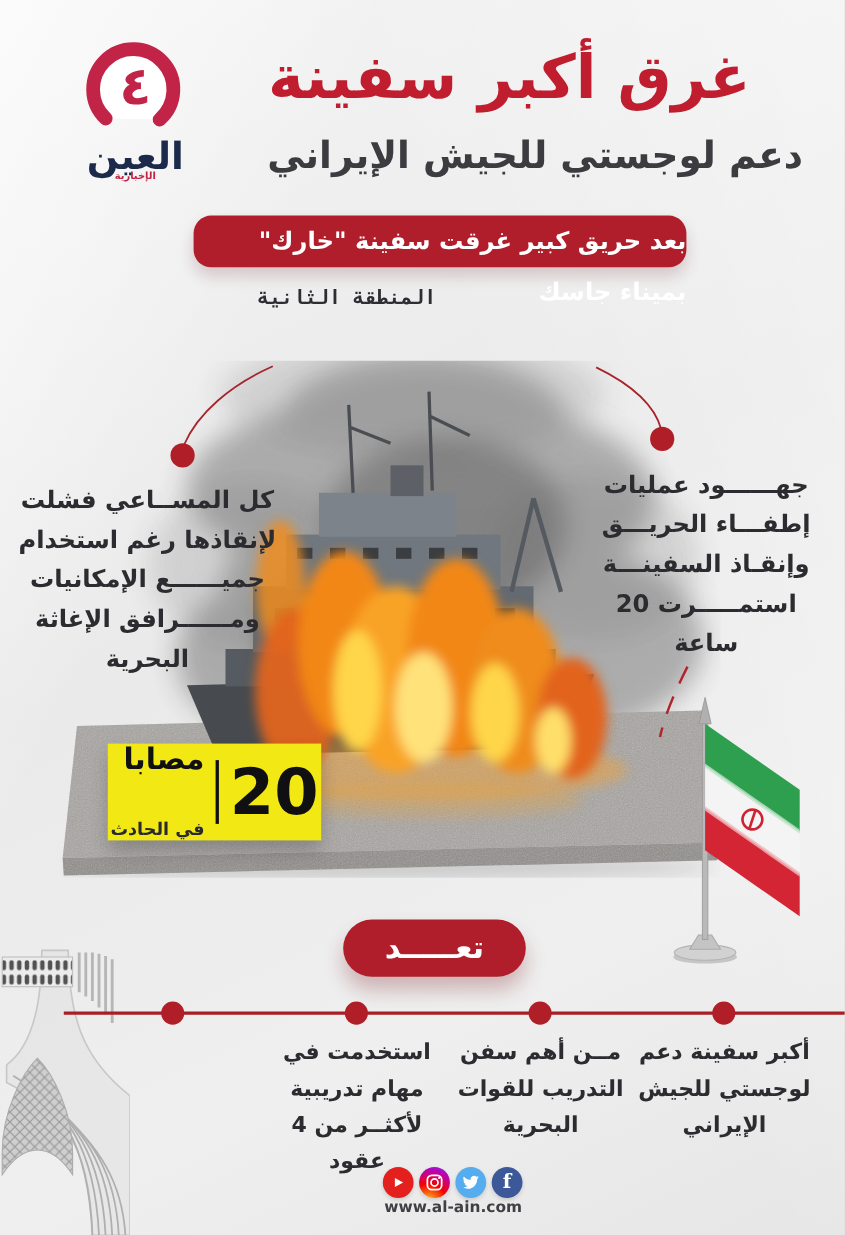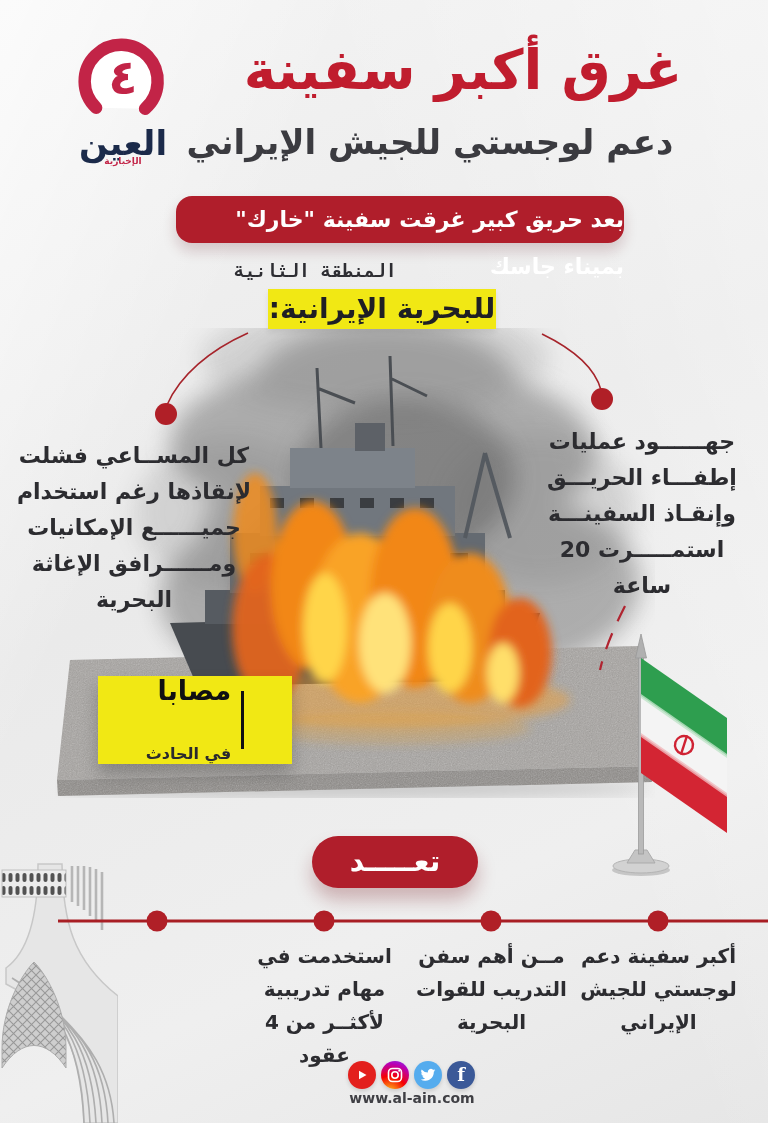--- a/index.html
+++ b/index.html
@@ -16,21 +16,21 @@
     pointer-events:none;
   }
   .abs{position:absolute;}
   
   .logo{left:68px;top:30px;width:110px;text-align:center;z-index:6;}
   .logo-word{font-weight:bold;color:#1b2a4a;font-size:34px;line-height:26px;}
   .logo-tag{font-weight:bold;color:#c22447;font-size:9px;letter-spacing:1px;}
   
   .title{left:170px;top:36px;width:586px;text-align:center;color:#c01d2e;
          font-size:55px;font-weight:bold;line-height:68px;z-index:5;}
-  .subtitle{left:130px;top:116px;width:600px;text-align:center;color:#3b3b40;
+  .subtitle{left:130px;top:116px;width:600px;text-align:right;color:#3b3b40;
          font-size:34px;font-weight:bold;line-height:52px;z-index:5;}
   .banner{left:176px;top:196px;width:448px;height:47px;background:#b01e2b;border-radius:16px;
          color:#ffffff;font-size:22px;font-weight:bold;line-height:47px;text-align:right;
          box-shadow:0 8px 14px rgba(90,10,20,.18);z-index:5;}
   
   .region1{left:234px;top:260px;width:300px;text-align:left;color:#2d2d32;
          font-size:18px;font-weight:bold;z-index:5;font-family:Liberation Mono, monospace;}
   .region2{left:268px;top:289px;width:228px;height:40px;background:#f1e814;
          color:#1f1f24;font-size:28px;font-weight:bold;line-height:40px;text-align:center;
          z-index:5;box-shadow:0 3px 6px rgba(0,0,0,.08);}
@@ -223,34 +223,34 @@
     </svg>
     <div class="logo-word">العين</div>
     <div class="logo-tag">الإخبارية</div>
   </div>
 
   <div class="abs title">غرق أكبر سفينة</div>
   <div class="abs subtitle">دعم لوجستي للجيش الإيراني</div>
   <div class="abs banner">بعد حريق كبير غرقت سفينة "خارك" بميناء جاسك</div>
 
   <div class="abs region1">المنطقة الثانية</div>
-  <div class="abs region2">للبحرية الإيرانية:</div>
 
   <div class="abs para para-left">كل المســاعي فشلت
 لإنقاذها رغم استخدام
 جميــــــع الإمكانيات
 ومــــــرافق الإغاثة
 البحرية</div>
   <div class="abs para para-right">جهــــــود عمليات
 إطفـــاء الحريـــق
 وإنقـاذ السفينـــة
 استمـــــرت 20
 ساعة</div>
 
   <div class="abs stat">
+    <div class="stat-number">20</div>
     <div class="stat-bar"></div>
     <div class="stat-labels">
       <div class="stat-label">مصابا</div>
       <div class="stat-sublabel">في الحادث</div>
     </div>
   </div>
 
   <div class="abs ribbon">تعـــــد</div>
 
   <div class="abs tl-row">

